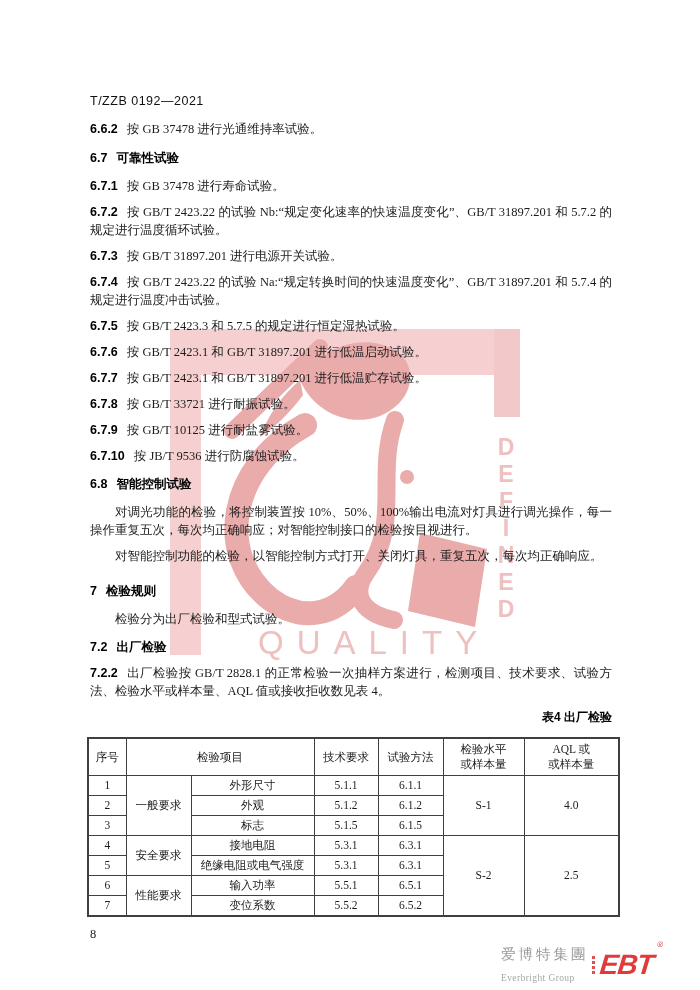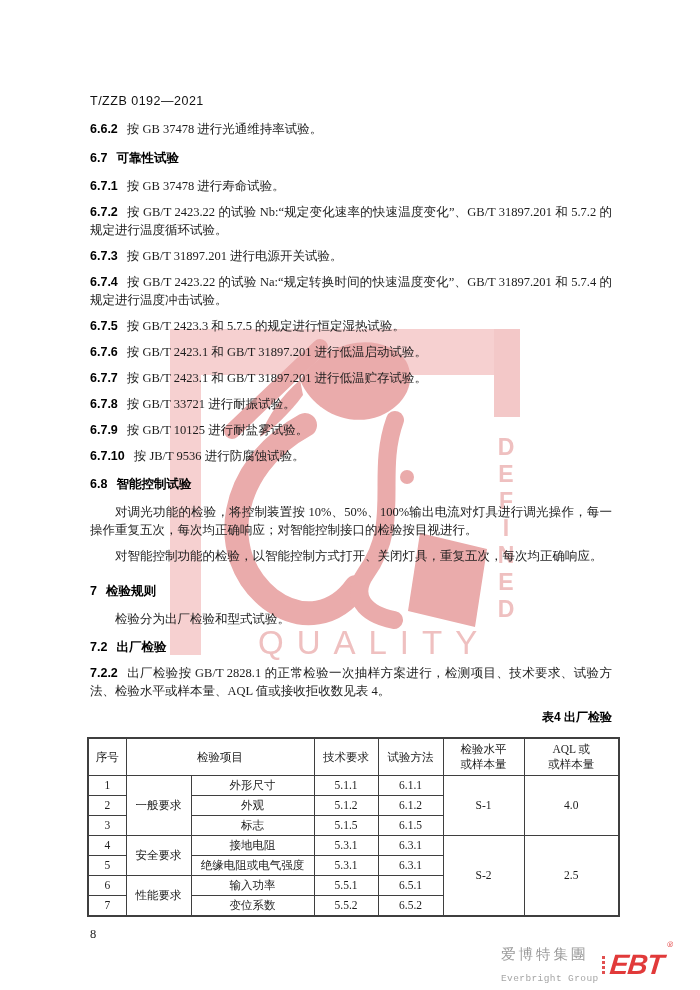--- a/index.html
+++ b/index.html
@@ -89,21 +89,21 @@
     position:absolute;left:501px;top:947px;z-index:1;
     display:flex;align-items:center;
   }
   .logo-names{display:flex;flex-direction:column;line-height:1;}
   .logo-zh{
     font-size:14.5px;letter-spacing:3px;color:#9a9a9a;
     font-family:"Liberation Serif", serif;
   }
   .logo-en{
     font-size:9.5px;color:#a6a6a6;letter-spacing:0.4px;margin-top:12px;
-    font-family:Liberation Mono, monospace;
+    font-family:Liberation Serif, serif;
   }
   .logo-seal{display:flex;flex-direction:column;gap:2px;margin:0 5px 0 3px;}
   .logo-seal i{width:3px;height:3px;background:#e15050;display:block;}
   .logo-abbr{
     font-family:"Liberation Sans", sans-serif;
     font-weight:bold;font-style:italic;
     font-size:28px;color:#e13a3a;letter-spacing:-1px;
     transform:skewX(-6deg);line-height:1;
   }
   .logo-reg{

